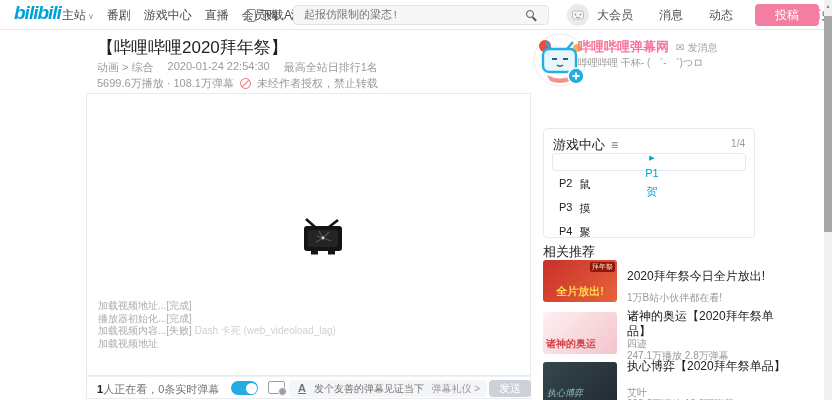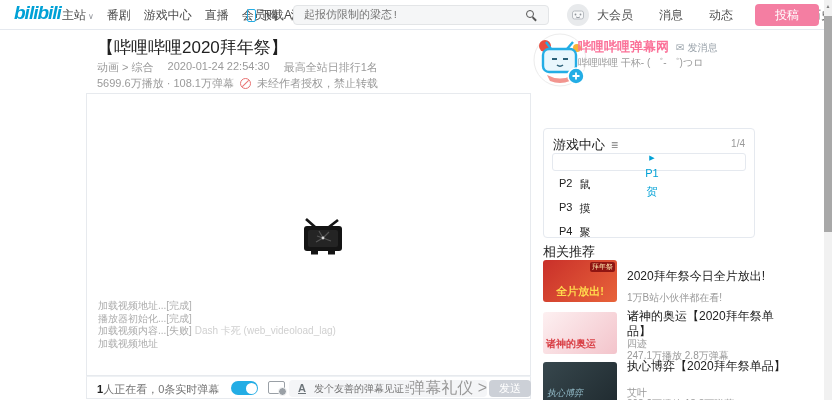--- a/index.html
+++ b/index.html
@@ -39,21 +39,21 @@
   .dm-bar { position:absolute; left:86px; top:376px; width:445px; height:23px; background:#fff; border:1px solid #e7eaee; border-top:1px solid #eef1f4; }
   .watching { position:absolute; left:10px; top:5px; font-size:11px; color:#737373; }
   .watching b { color:#212121; font-weight:bold; }
   .dm-toggle { position:absolute; left:144px; top:4px; width:27px; height:14px; border-radius:8px; background:#23ade5; cursor:pointer; }
   .dm-toggle::after { content:""; position:absolute; right:1.5px; top:1.5px; width:11px; height:11px; background:#fff; border-radius:50%; }
   .dm-settings { position:absolute; left:181px; top:4px; width:17px; height:13px; border:1.5px solid #9aa0a6; border-radius:2px; cursor:pointer; }
   .dm-settings::after { content:""; position:absolute; right:-3px; bottom:-3px; width:7px; height:7px; border-radius:50%; background:#9aa0a6; border:1.5px solid #fff; }
   .dm-input-wrap { position:absolute; left:202px; top:3px; width:198px; height:17px; background:#f4f5f7; border-radius:4px; display:flex; align-items:center; }
   .style-icon { font-size:11px; font-weight:bold; color:#6d757a; border-bottom:1.5px solid #6d757a; margin:0 8px 0 9px; line-height:10px; cursor:pointer; }
   .dm-input-wrap input { flex:1; min-width:0; border:none; background:transparent; outline:none; font-size:10px; color:#999; font-family:inherit; }
-  .etiquette { font-size:16px; color:#999; white-space:nowrap; cursor:pointer; }
+  .etiquette { font-size:10px; color:#999; margin-right:7px; white-space:nowrap; cursor:pointer; }
   .send-btn { position:absolute; left:402px; top:3px; width:42px; height:17px; background:#ccd0d7; color:#fff; font-size:11px; border:none; border-radius:4px; font-family:inherit; }
 
   
   .up-avatar { position:absolute; left:533px; top:33px; width:54px; height:54px; cursor:pointer; }
   .up-name { position:absolute; left:578px; top:38px; font-size:13px; font-weight:bold; color:#fb7299; cursor:pointer; }
   .up-msg { position:absolute; left:676px; top:41px; font-size:10px; color:#99a2aa; cursor:pointer; }
   .up-msg .env { margin-right:3px; }
   .up-bio { position:absolute; left:578px; top:56px; font-size:10px; color:#999; }
   .follow-btn { position:absolute; left:578px; top:70px; width:90px; height:19px; background:#23ade5; color:#fff; font-size:11px; border:none; border-radius:4px; font-family:inherit; cursor:pointer; }
 

